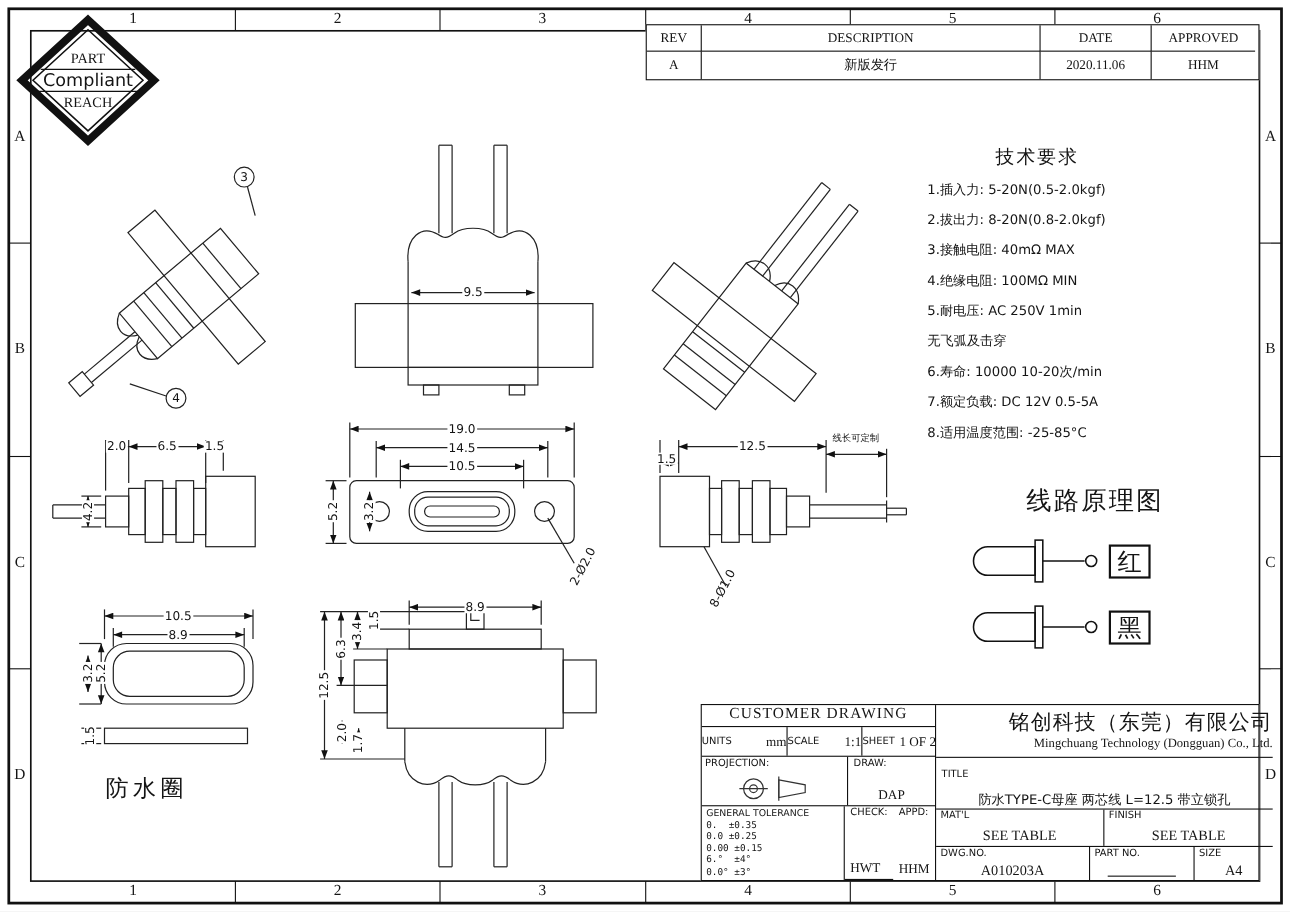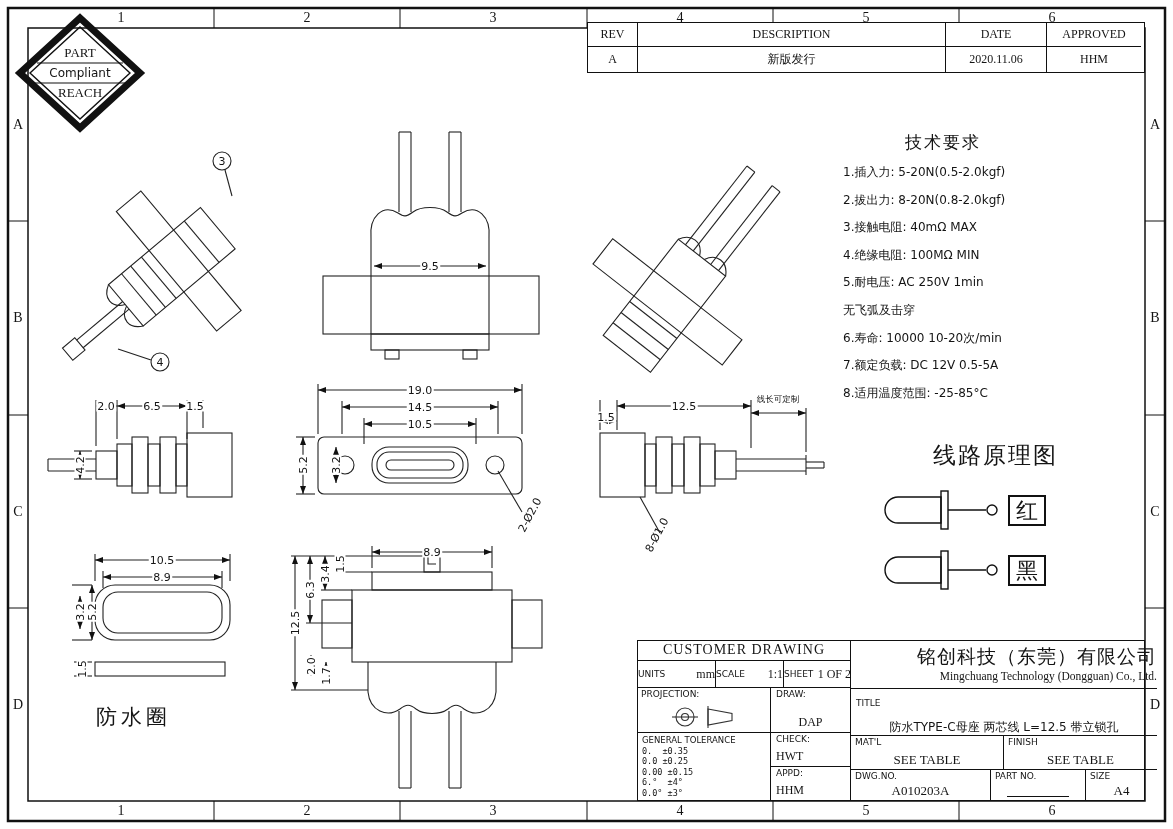--- a/index.html
+++ b/index.html
@@ -49,21 +49,21 @@
   .val{font-size:12px;font-family:"Liberation Serif",serif;line-height:1.1}
   .tb-projrow{height:45px;border-bottom:1.3px solid #111;display:flex}
   .proj-cell{width:133px;border-right:1.3px solid #111;padding:2px 3px;display:flex;flex-direction:column}
   .proj-sym{margin:4px auto 0}
   .rcell{flex:1;display:flex;flex-direction:column;justify-content:space-between;padding:2px 5px 3px}
   .rcell .val{align-self:center}
   .tb-tolrow{flex:1;display:flex}
   .tol-cell{width:133px;border-right:1.3px solid #111;padding:2px 4px}
   .tol-title{font-size:8.5px;margin-bottom:1px}
   .tol-line{font-size:8.5px;line-height:10.4px;white-space:pre;font-family:"DejaVu Sans Mono",monospace}
-  .ca-col{flex:1;display:flex;flex-direction:column}
+  .ca-col{flex:1;display:flex;flex-direction:row}
   .ca-col>div{flex:1;border-bottom:1.3px solid #111;display:flex;flex-direction:column;
               justify-content:space-between;padding:2px 5px 3px}
   .ca-col>div:last-child{border-bottom:none}
   .tb-right{flex:1;display:flex;flex-direction:column}
   .tb-co{height:50px;border-bottom:1.3px solid #111;text-align:right;padding-top:3px}
   .co-cn{font-size:19px;letter-spacing:1px}
   .co-en{font-size:11.5px;font-family:"Liberation Serif",serif}
   .tb-title{height:47px;border-bottom:1.3px solid #111;padding:2px 5px}
   .tb-title .tval{font-size:12px;text-align:center;margin-top:9px}
   .tb-mf{height:35px;border-bottom:1.3px solid #111;display:flex}
@@ -327,21 +327,21 @@
   <span class="zone" style="left:18px;top:125px">A</span>
   <span class="zone" style="left:18px;top:318px">B</span>
   <span class="zone" style="left:18px;top:512px">C</span>
   <span class="zone" style="left:18px;top:705px">D</span>
   <span class="zone" style="left:1155px;top:125px">A</span>
   <span class="zone" style="left:1155px;top:318px">B</span>
   <span class="zone" style="left:1155px;top:512px">C</span>
   <span class="zone" style="left:1155px;top:705px">D</span>
 
   <span class="badge-t" style="left:80px;top:53px;font-family:'Liberation Serif',serif;font-size:13px">PART</span>
-  <span class="badge-t" style="left:80px;top:73px;font-size:12px">Compliant</span>
+  <span class="badge-t" style="left:80px;top:73px;font-size:16px">Compliant</span>
   <span class="badge-t" style="left:80px;top:93px;font-family:'Liberation Serif',serif;font-size:13px">REACH</span>
 
   <div class="rev">
     <div>REV</div>
     <div>DESCRIPTION</div>
     <div>DATE</div>
     <div>APPROVED</div>
     <div>A</div>
     <div>新版发行</div>
     <div>2020.11.06</div>

